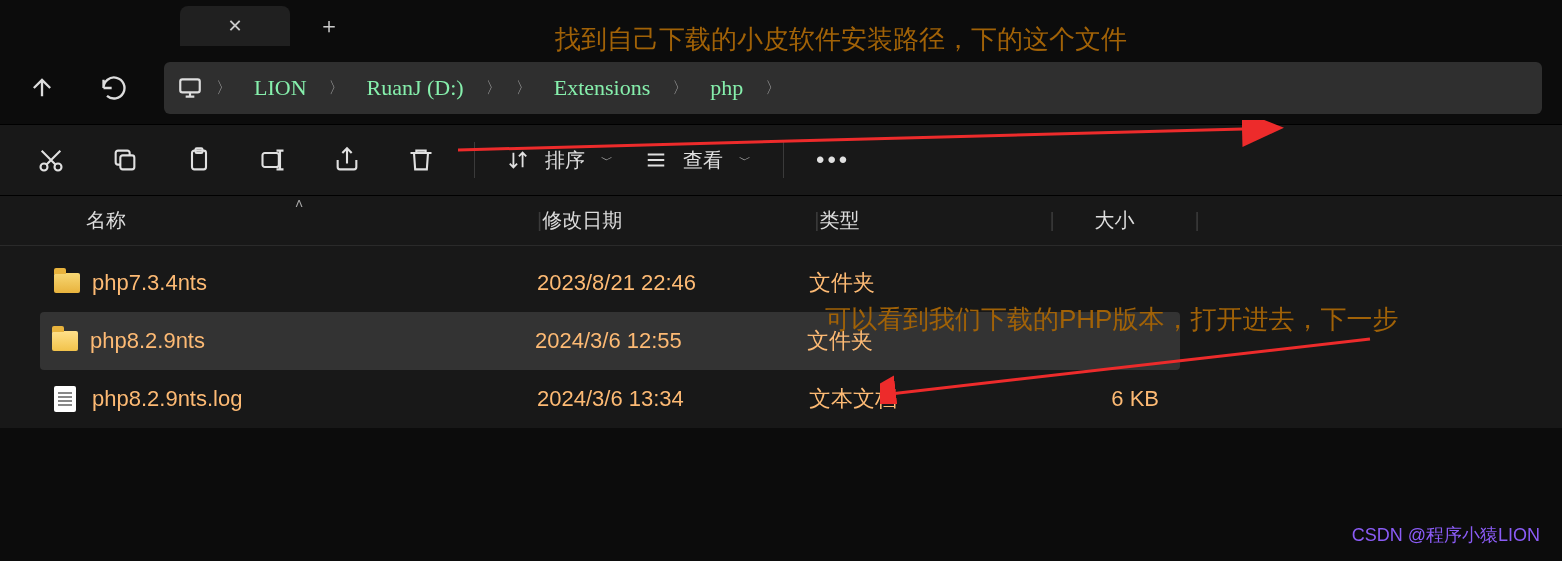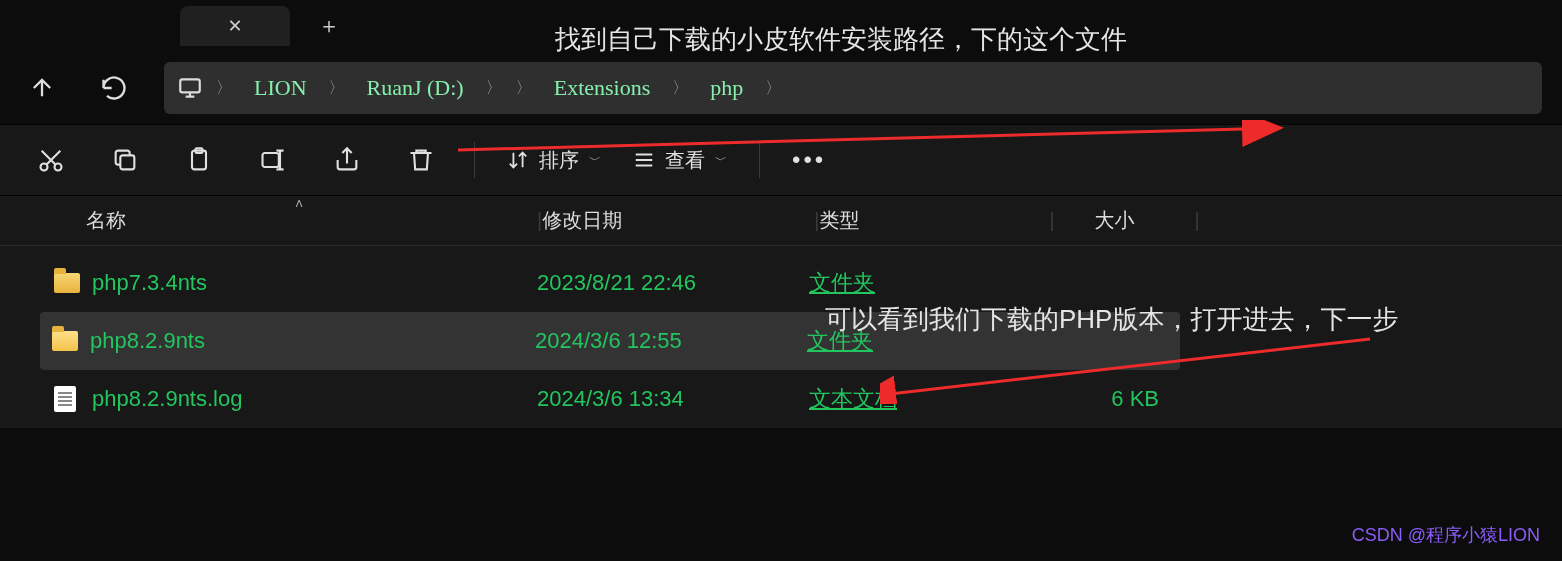--- a/index.html
+++ b/index.html
@@ -18,49 +18,49 @@
 .addressbar { flex:1; background:#2f2f2f; height:52px; border-radius:6px; display:flex; align-items:center; padding:0 10px; gap:6px; font-size:22px; }
 .addr-icon { width:32px; display:flex; justify-content:center; }
 .crumb { padding:0 12px; color:#86efac; white-space:nowrap;font-family:Liberation Serif, serif; }
 .chev { color:#999; font-size:16px; padding:0 4px; }
 
 
 .toolbar { background:#181818; height:72px; display:flex; align-items:center; padding:0 30px; gap:32px; border-top:1px solid #000; border-bottom:1px solid #000; }
 .tbtn { width:42px; height:42px; display:flex; align-items:center; justify-content:center; }
 .tbtn svg { width:28px; height:28px; stroke:#e0e0e0; stroke-width:1.8; fill:none; }
 .sep { width:1px; height:36px; background:#3a3a3a; }
-.tdrop { display:flex; align-items:center; gap:10px; font-size:20px; color:#e0e0e0; }
+.tdrop { display:flex; align-items:center; gap:16px; font-size:20px; color:#e0e0e0; }
 .tdrop .caret { font-size:12px; color:#aaa; }
 .dots { font-size:24px; letter-spacing:3px; color:#e0e0e0; }
 
 
 .filearea { background:#181818; }
 .headers { display:flex; align-items:center; height:50px; font-size:20px; color:#ddd; padding-left:62px; border-bottom:1px solid #2a2a2a; position:relative; }
 .col-name { width:475px; padding-left:24px; }
 .col-date { width:272px; }
 .col-type { width:230px; }
 .col-size { width:140px; text-align:center; padding-right:20px; }
 .sort-ind { position:absolute; left:295px; top:0; color:#aaa; font-size:14px; }
 .hdiv { color:#3a3a3a; }
 .rows { padding:8px 0 0 40px; }
-.row { display:flex; align-items:center; height:58px; font-size:22px; color:#22c55e; padding-left:14px; border-radius:4px; width:1140px; }
+.row { display:flex; align-items:center; height:58px; font-size:22px; color:#fdba74; padding-left:14px; border-radius:4px; width:1140px; }
 .row.selected { background:#333333;padding-left:12px; }
 .ficon { width:38px; display:flex; align-items:center; }
 .folder-ico { width:26px; height:20px; background:linear-gradient(#F7D774,#E8B33D); border-radius:2px; position:relative; }
 .folder-ico.open { background:linear-gradient(#FFE08A,#F2C34B); }
 .folder-ico:before { content:""; position:absolute; top:-5px; left:0; width:12px; height:6px; background:#E8B33D; border-radius:2px 2px 0 0; }
 .file-ico { width:22px; height:26px; background:#fff; border-radius:2px; position:relative; }
 .file-ico:after { content:""; position:absolute; top:6px; left:4px; right:4px; height:2px; background:#888; box-shadow:0 4px 0 #888, 0 8px 0 #888, 0 12px 0 #888; }
 .r-name { width:445px; }
 .r-date { width:272px; }
-.r-type { width:230px;text-decoration:underline; }
+.r-type { width:230px; }
 .r-size { width:140px; text-align:right; padding-right:20px; }
 
 
-.anno { position:absolute; color:#e5e5e5; font-size:26px; font-weight:500; white-space:nowrap; pointer-events:none; }
+.anno { position:absolute; color:#a16207; font-size:26px; font-weight:500; white-space:nowrap; pointer-events:none; }
 .arrow-svg { position:absolute; pointer-events:none; }
 .watermark { position:absolute; right:22px; bottom:14px; color:#8b5cf6; font-size:18px; }
 </style>
 </head>
 <body>
 
 <div class="tabbar">
   <div class="tab">
     <span class="close-x">✕</span>
   </div>

